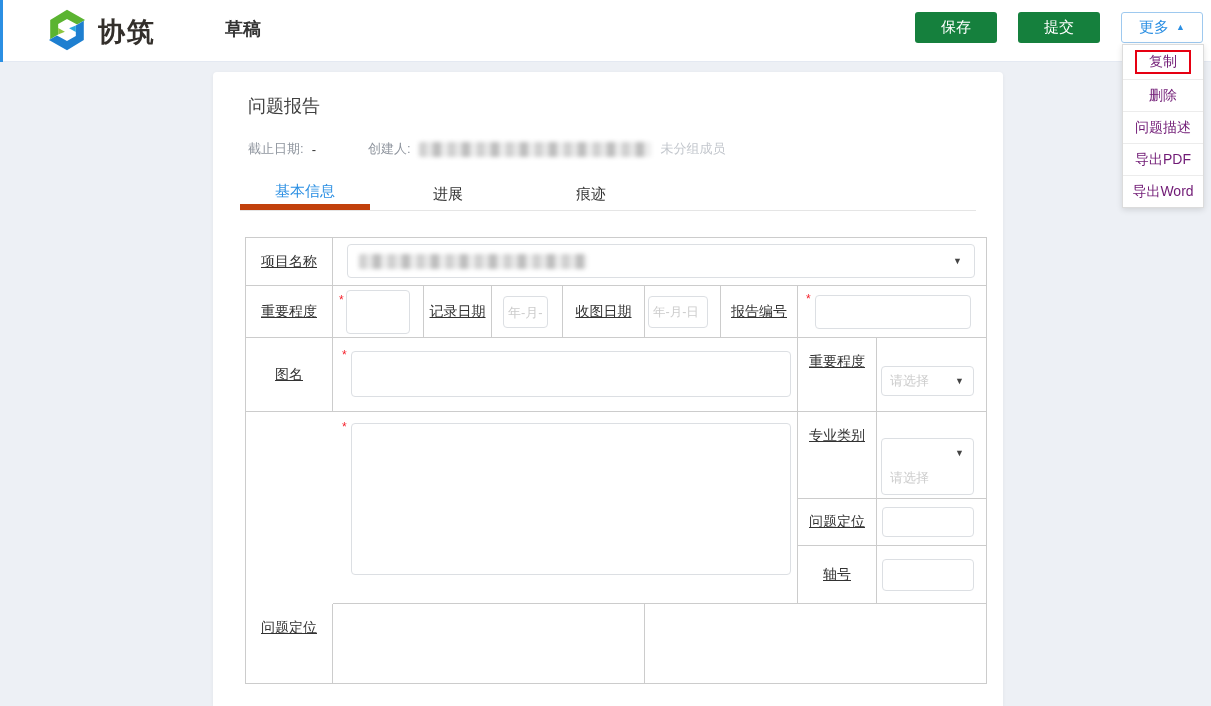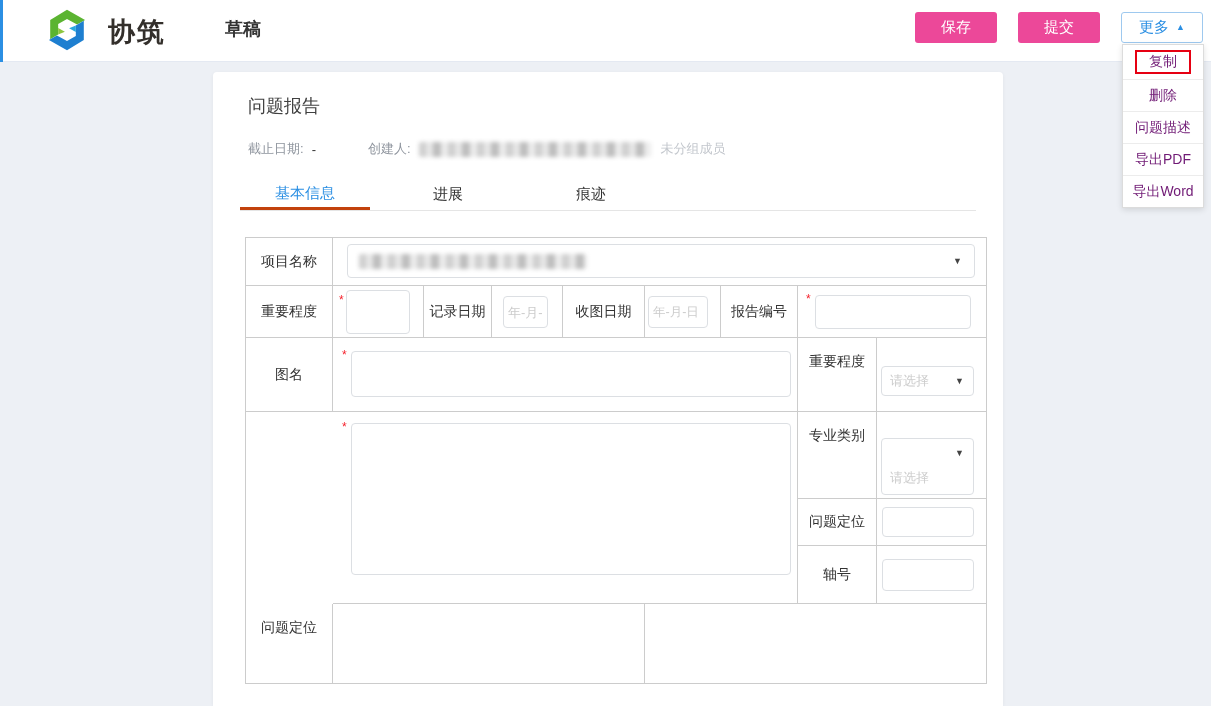--- a/index.html
+++ b/index.html
@@ -4,28 +4,28 @@
 <style>
   * { margin:0; padding:0; box-sizing:border-box; }
   html,body { width:1211px; height:706px; overflow:hidden;
     font-family:"Liberation Sans","DejaVu Sans",sans-serif; background:#edf0f5; }
   .page { position:relative; width:1211px; height:706px; }
 
   
   .hdr { position:absolute; top:0; left:0; width:1211px; height:62px;
     background:#fff; border-bottom:1px solid #e4e9f2; z-index:5; }
   .edge-strip { position:absolute; left:0; top:0; width:3px; height:62px; background:#2b8fe3; }
-  .logo { position:absolute; left:46px; top:9px; display:flex; align-items:center; gap:20px; cursor:pointer; }
+  .logo { position:absolute; left:46px; top:9px; display:flex; align-items:center; gap:10px; cursor:pointer; }
   .logo-text { font-size:27px; font-weight:700; color:#332f2b; letter-spacing:2px; }
   .doc-status { position:absolute; left:225px; top:17px; font-size:18px; font-weight:700; color:#333; }
   .hdr-actions { position:absolute; right:8px; top:12px; display:flex; gap:21px; }
   .btn { width:82px; height:31px; border:none; border-radius:3px; font-size:15px;
     display:flex; align-items:center; justify-content:center; cursor:pointer;
     font-family:inherit; }
-  .btn-primary { background:#ec4899; color:#fff; }
+  .btn-primary { background:#15803d; color:#fff; }
   .btn-ghost { background:#fff; color:#2b8fe3; border:1px solid #9ec9ef; gap:7px; }
   .caret { font-size:9px; line-height:1; }
 
   
   .menu { position:absolute; top:44px; right:7px; width:82px; background:#fff;
     border:1px solid #dcdcdc; box-shadow:0 2px 6px rgba(0,0,0,.12); z-index:20; }
   .menu-item { height:32px; display:flex; align-items:center; justify-content:center;
     font-size:14px; color:#701a75; cursor:pointer; border-top:1px solid #ececec; }
   .menu-item:first-child { border-top:none; height:34px; }
   .red-box { display:inline-block; border:2px solid #e60012; padding:1px 12px; }
@@ -44,29 +44,29 @@
   .meta-gap { width:52px; }
   .redact { background:repeating-linear-gradient(90deg,#cfcfcf 0 7px,#e6e6e6 7px 14px,#bdbdbd 14px 22px,#ececec 22px 29px);
     filter:blur(2px); border-radius:2px; }
   .redact-creator { width:232px; height:15px; margin-right:10px; }
   .meta-dim { color:#c3c7cd; }
 
   
   .tabbar { display:flex; gap:13px; margin-top:21px; border-bottom:1px solid #e5e5e5; }
   .tab { width:130px; height:31px; display:flex; align-items:center; justify-content:center;
     font-size:15px; color:#333; cursor:pointer; }
-  .tab.active { color:#2b8fe3; border-bottom:3px solid #c2410c; }
+  .tab.active { color:#2b8fe3; border-bottom:6px solid #c2410c; }
 
   
   .tbl { margin:26px 0 0 5px; width:742px;
     display:grid;
     grid-template-columns:87px 91px 68px 71px 82px 76px 77px 79px 110px;
     grid-template-rows:48px 52px 74px 87px 47px 58px 80px;
     border-top:1px solid #ccc; border-left:1px solid #ccc; font-size:14px; color:#333; }
-  .c { border-right:1px solid #ccc; border-bottom:1px solid #ccc; position:relative; background:#fff; }
+  .c { border-right:1px solid #ccc; border-bottom:1px solid #ccc; position:relative; background:#fff;text-decoration:underline; }
   .lab { display:flex; align-items:center; justify-content:center; }
   .lab-top { display:flex; justify-content:center; align-items:flex-start; padding-top:15px; }
   .req { position:absolute; color:#f5222d; font-size:12px; }
   .ipt, .ta, .sel { border:1px solid #dcdfe3; border-radius:4px; background:#fff;
     font-family:inherit; font-size:13px; color:#333; }
   .ipt::placeholder { color:#ccc; }
   .ta { resize:none; }
   .sel { display:flex; align-items:center; cursor:pointer; position:relative; }
   .sel .caret { color:#444; position:absolute; }
   .ph { color:#ccc; font-size:13px; }

